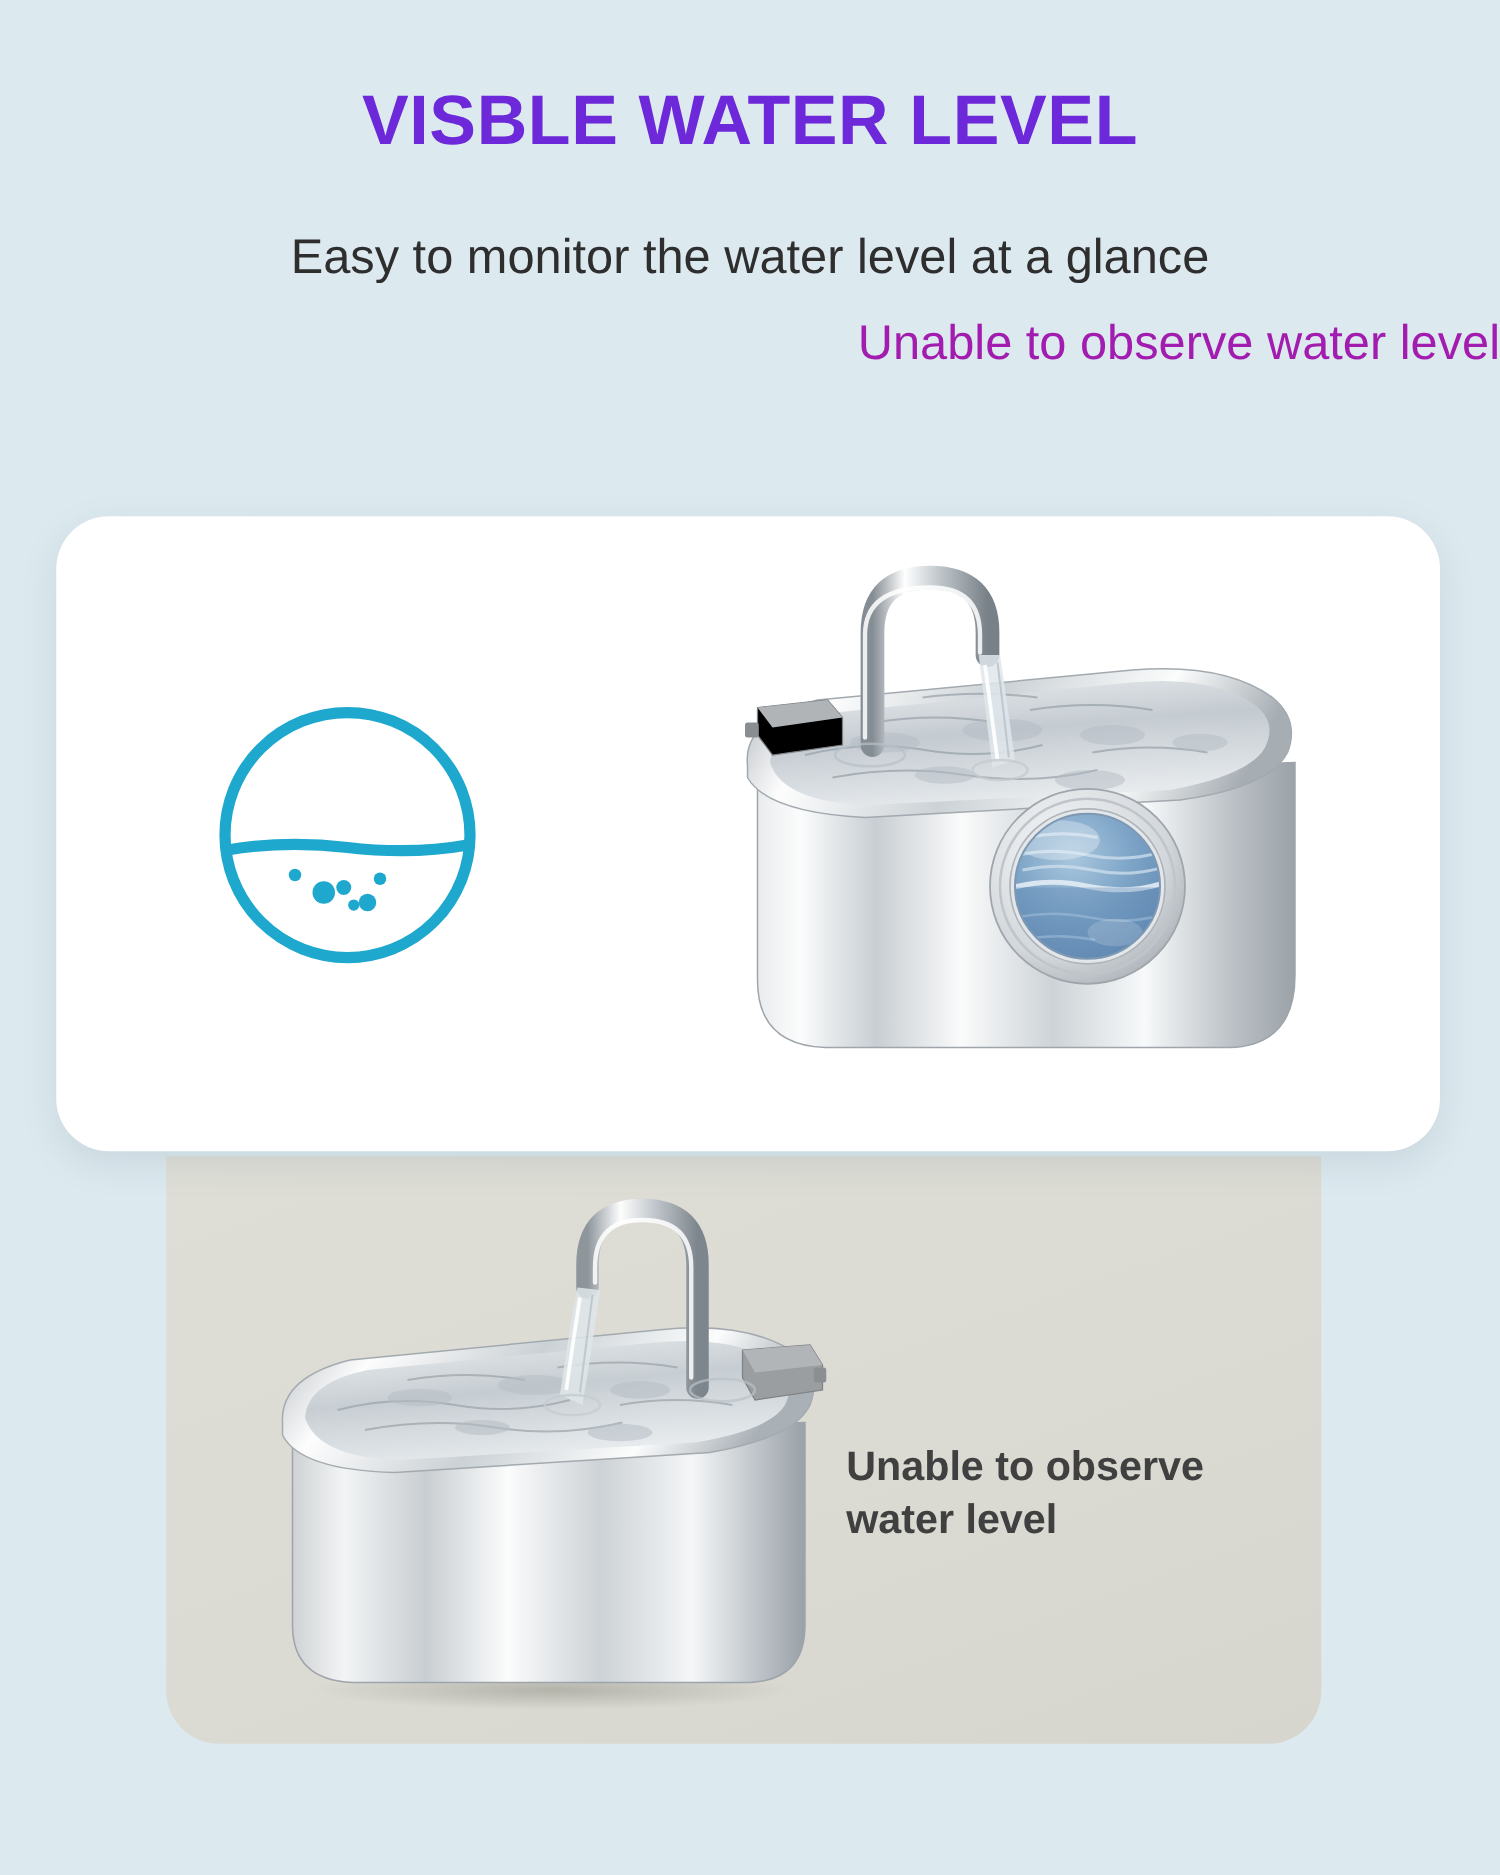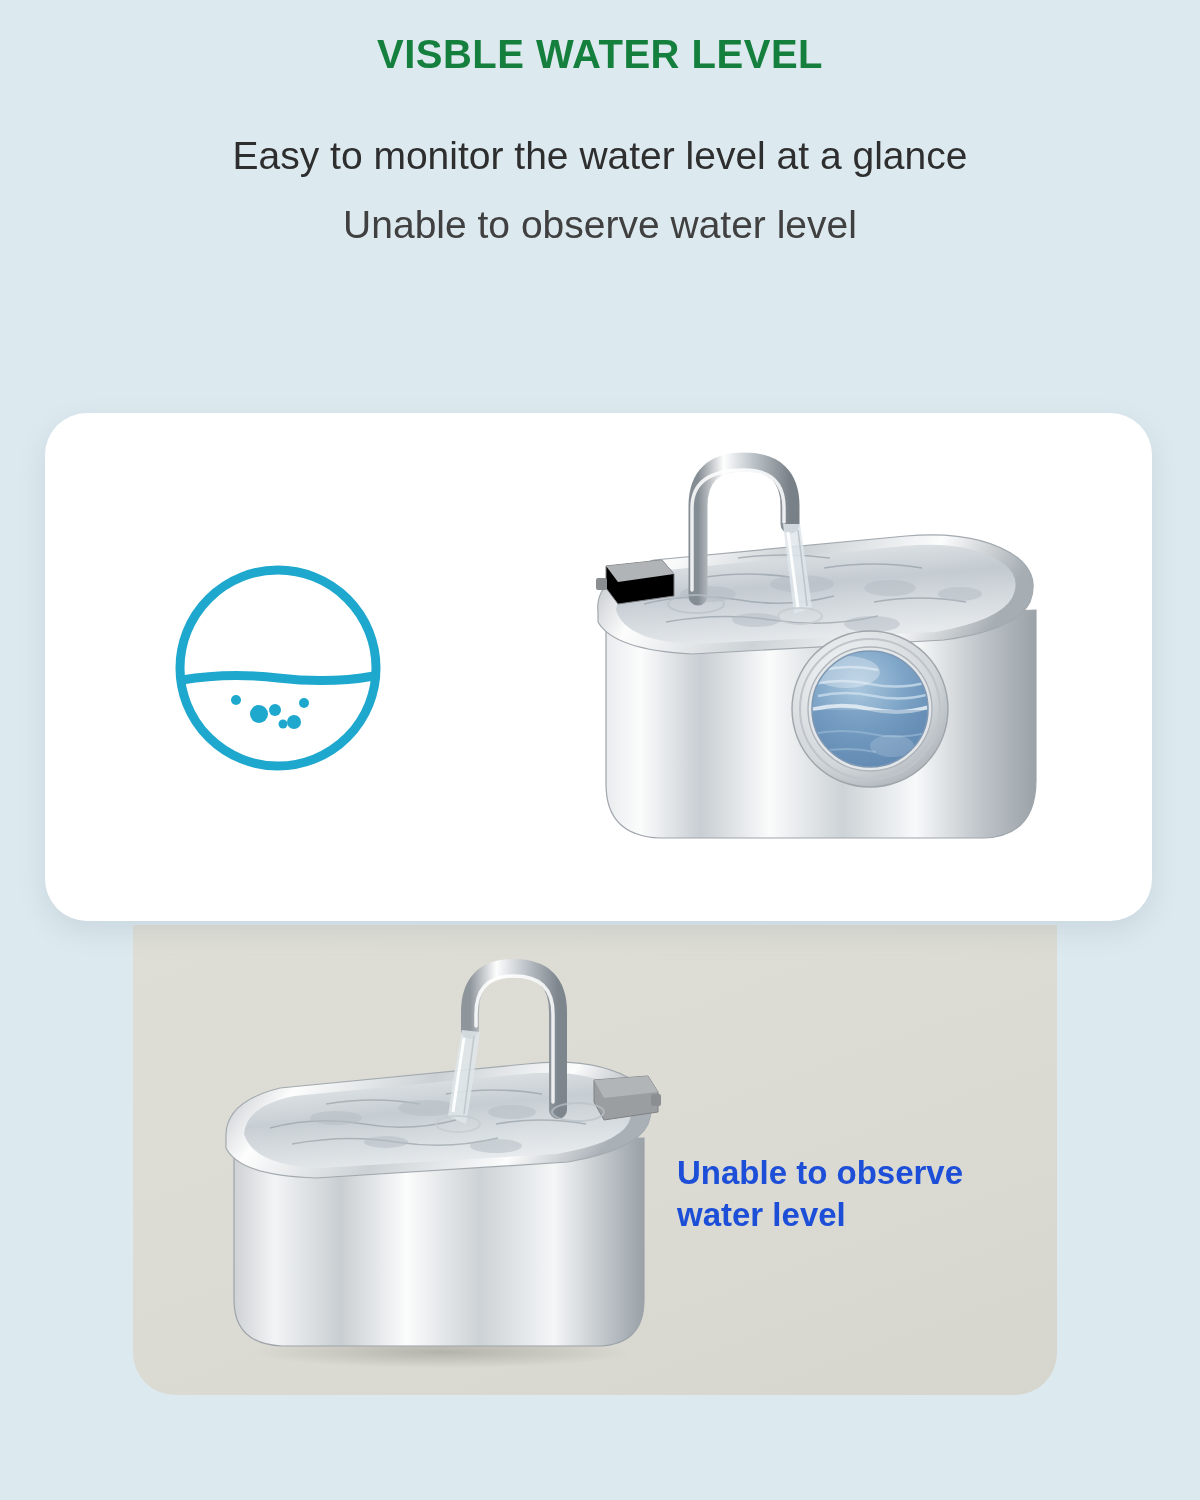--- a/index.html
+++ b/index.html
@@ -7,25 +7,25 @@
   body{
     font-family:"Liberation Sans","DejaVu Sans",sans-serif;
     background:#dce9ef;
     position:relative;
     overflow:hidden;
   }
 
   
   .header{ position:absolute; left:0; top:0; width:1200px; text-align:center; }
   .title{
-    font-size:40px; font-weight:bold; letter-spacing:0.5px;
-    color:#15803d; line-height:1.0; margin-top:34px;
+    font-size:56px; font-weight:bold; letter-spacing:0.5px;
+    color:#6d28d9; line-height:1.0; margin-top:68px;
   }
   .sub1{ font-size:39px; color:#2e2e2e; line-height:1.0; margin-top:62px; }
-  .sub2{ font-size:39px; color:#404040; line-height:1.0; margin-top:30px; }
+  .sub2{ font-size:39px; color:#a21caf; line-height:1.0; margin-top:30px;text-align:right; }
 
   
   .panel-bad{
     position:absolute; left:133px; top:925px; width:924px; height:470px;
     background:linear-gradient(160deg,#dedeD6 0%, #dbdbd3 55%, #d6d6ce 100%);
     border-radius:0 0 42px 42px;
   }
 
   
   .panel-good{
@@ -37,21 +37,21 @@
   
   .icon-wrap{ position:absolute; left:168px; top:558px; width:220px; height:220px; }
   .icon-wrap svg{ display:block; width:220px; height:220px; }
 
   
   .fountain{ position:absolute; }
   .fountain svg{ display:block; }
 
   .bad-label{
     position:absolute; left:677px; top:1152px; width:370px;
-    font-size:33px; font-weight:bold; color:#1d4ed8; line-height:1.28;
+    font-size:33px; font-weight:bold; color:#404040; line-height:1.28;
   }
 </style>
 </head>
 <body>
 
 <div class="header">
   <div class="title">VISBLE WATER LEVEL</div>
   <div class="sub1">Easy to monitor the water level at a glance</div>
   <div class="sub2">Unable to observe water level</div>
 </div>

